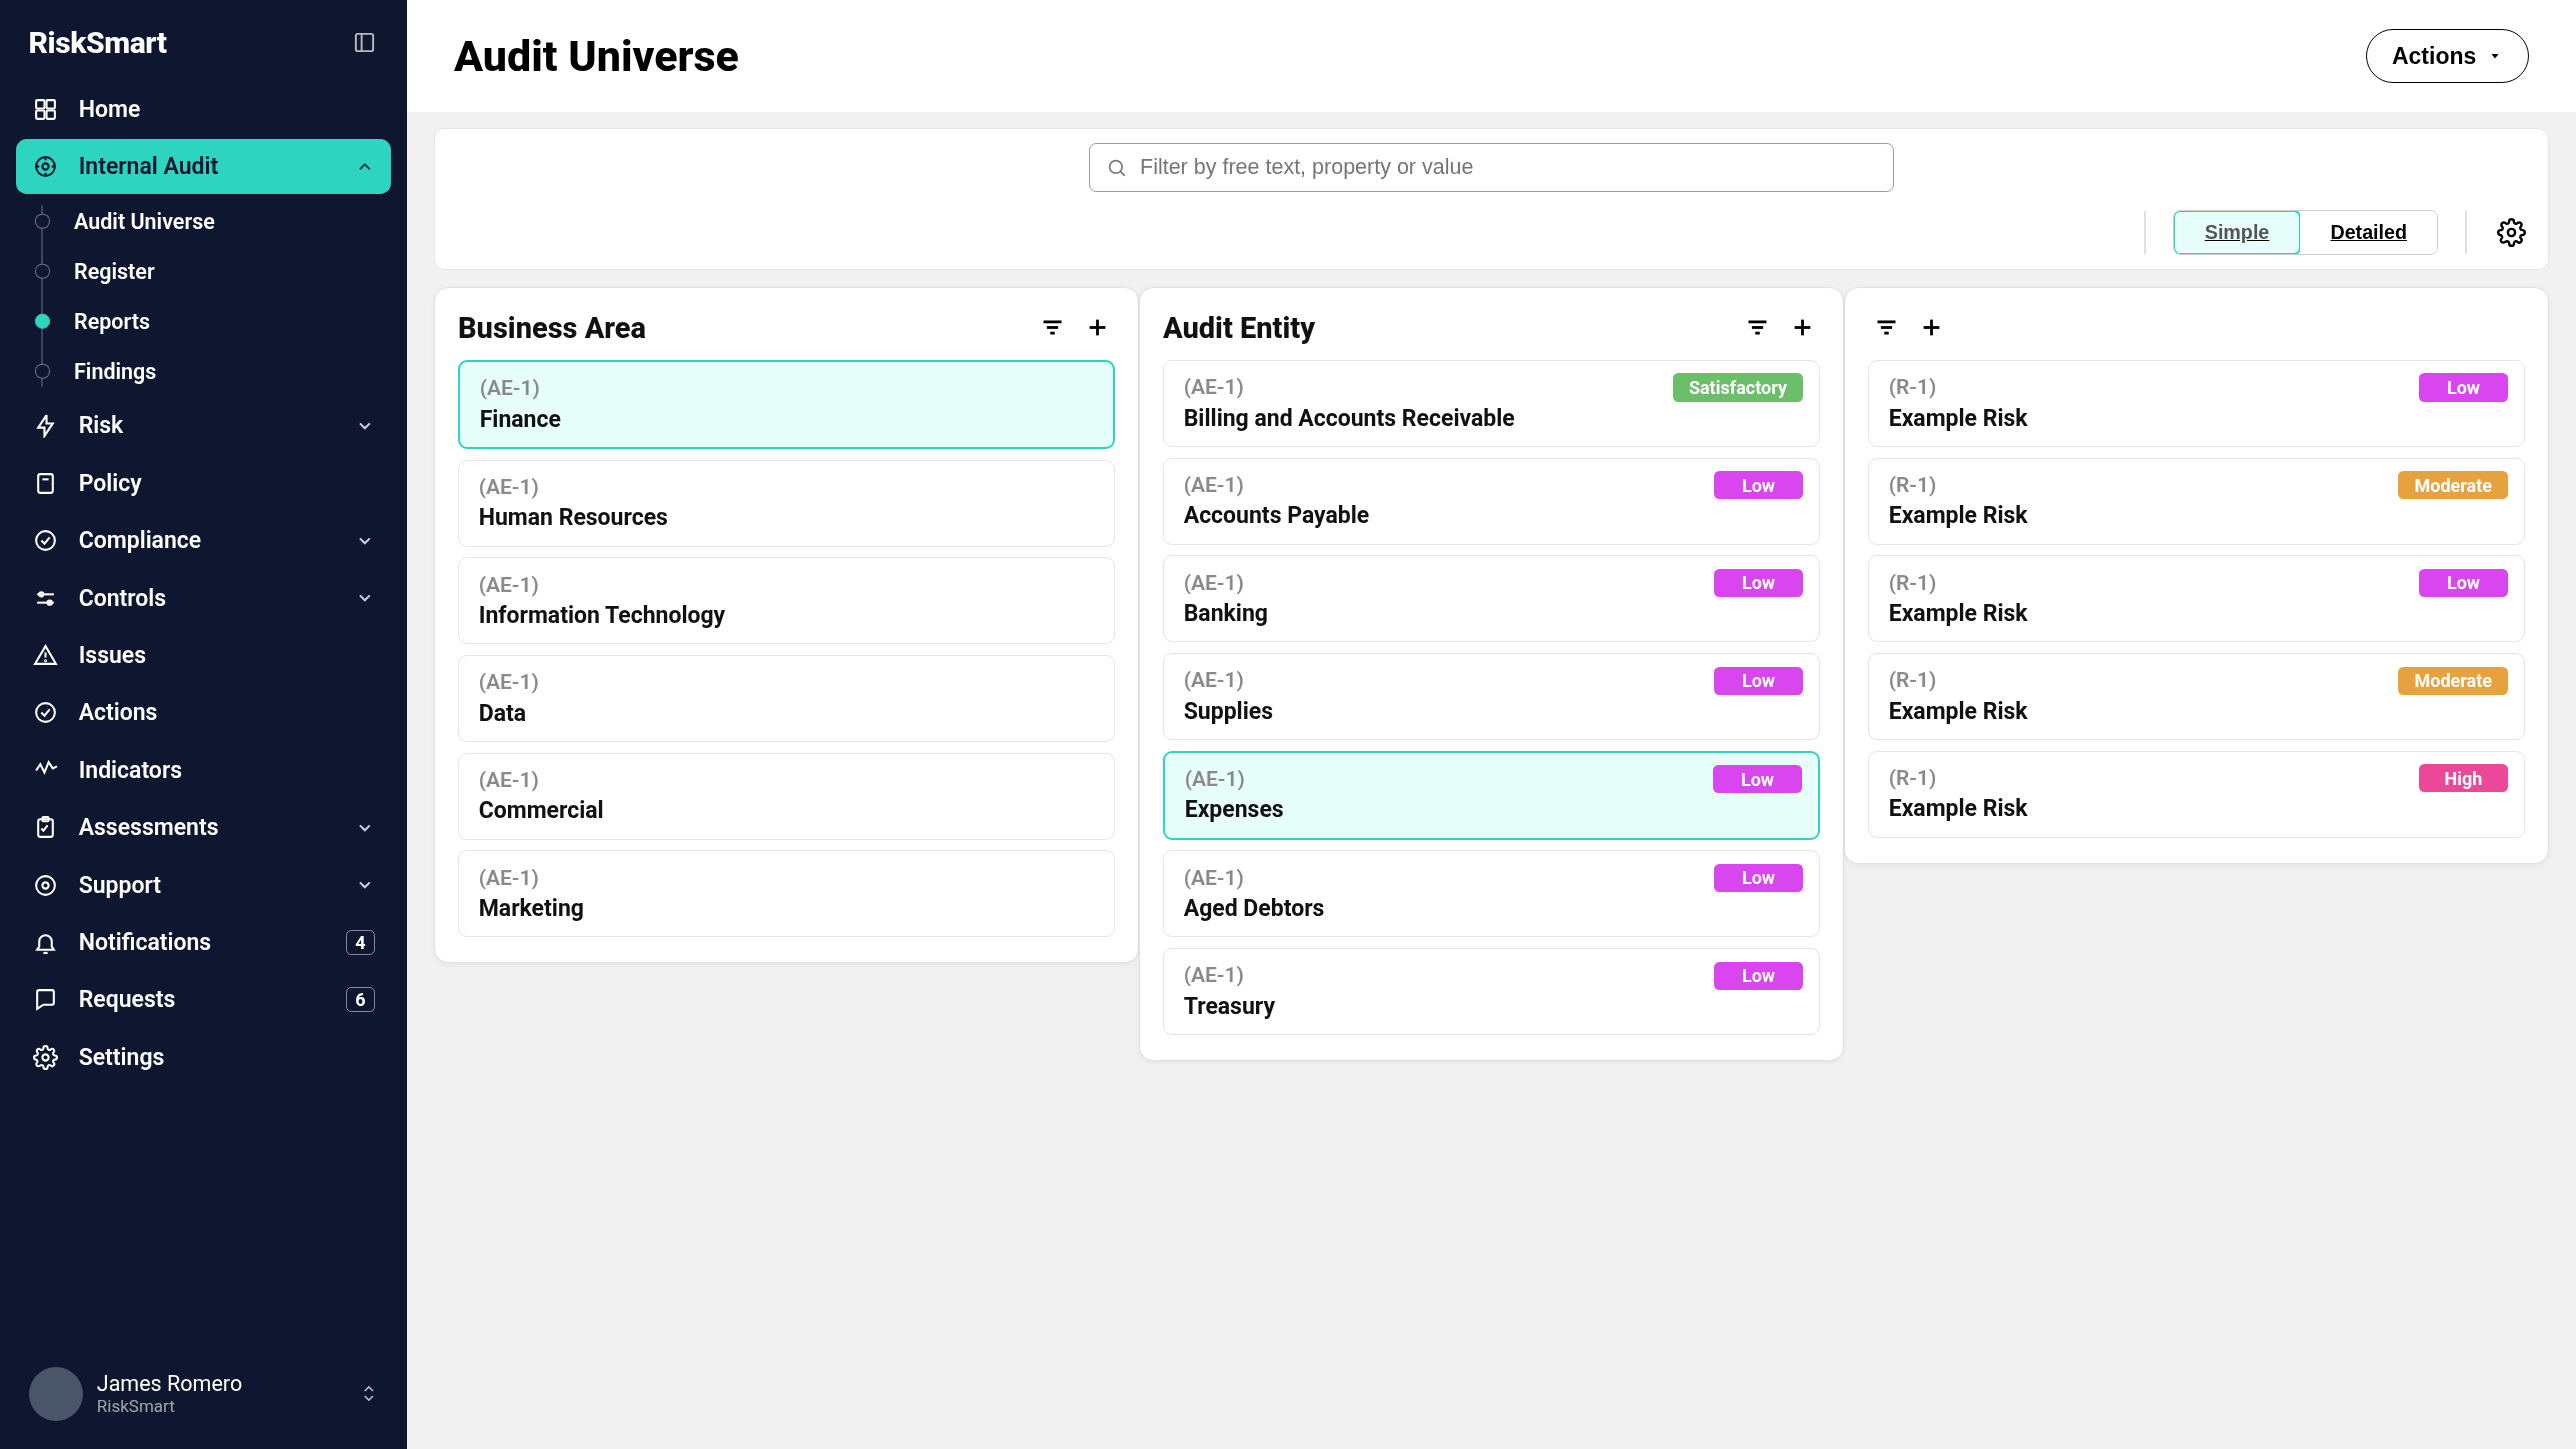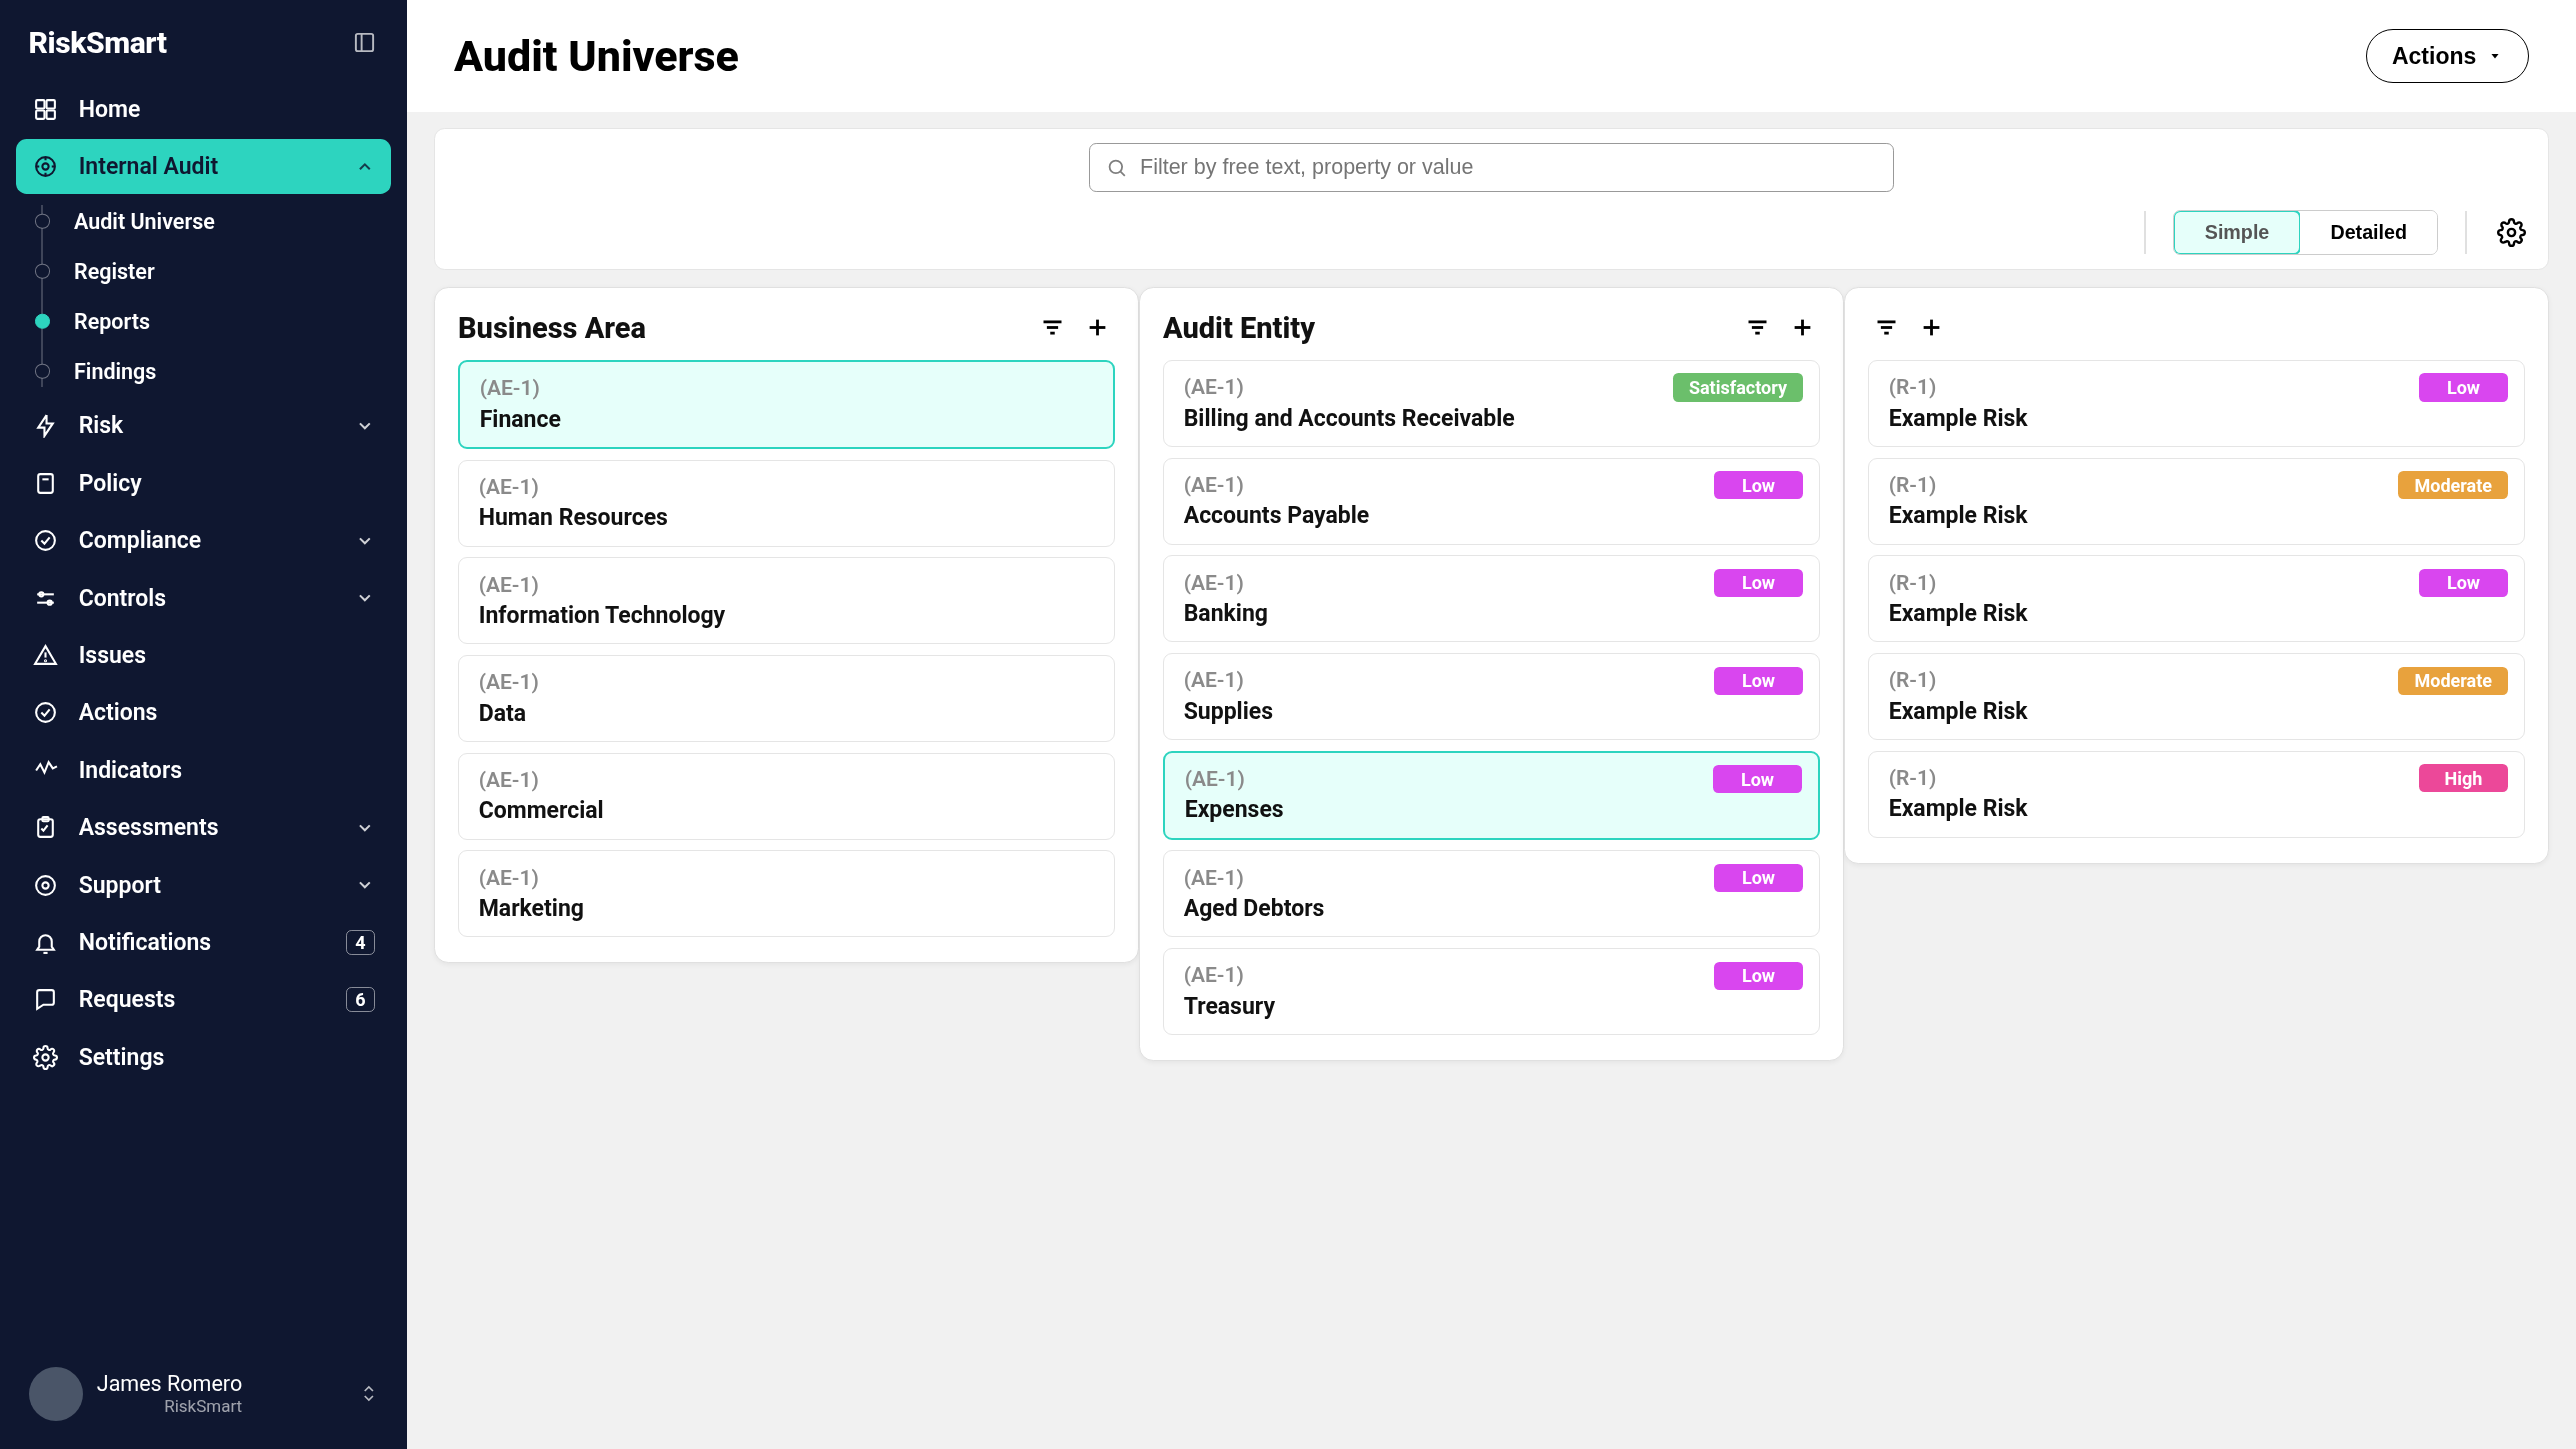--- a/index.html
+++ b/index.html
@@ -12,21 +12,20 @@
   overflow: hidden;
 }
 
 .sidebar {
   width: 407px;
   background: #0f1730;
   color: #fff;
   display: flex;
   flex-direction: column;
   padding: 25px 16px 16px 16px;
-  text-align: right;
 }
 .sidebar-header {
   display: flex;
   align-items: center;
   justify-content: space-between;
   padding: 0 12.5px 21.5px 12.5px;
 }
 .brand { font-size: 30px; font-weight: 800; letter-spacing: -0.4px; }
 .collapse-btn { width: 29px; height: 29px; display:flex; align-items:center; justify-content:center; cursor:pointer; opacity:0.7; }
 .nav { display: flex; flex-direction: column; gap: 1.8px; }
@@ -112,21 +111,21 @@
   border:1.8px solid #999; border-radius:7.2px;
   padding: 10.7px 16px;
   width: 805px;
 }
 .search-box .sicon { opacity:0.5; }
 .search-box input {
   border:none; outline:none;
   font-size:21.5px; flex:1;
   background:transparent;
 }
-.filter-right { margin-left:auto; display:flex; align-items:center; gap:27px; }
+.filter-right { margin-left:auto; display:flex; align-items:center; gap:27px;text-decoration:underline; }
 .divider-v { width:1.8px; height:43px; background:#e0e0e0; }
 .seg {
   display:flex; border:0.9px solid #ccc; border-radius:7.2px; overflow:hidden;
 }
 .seg button {
   border:none; padding: 9px 30px; font-size:19.7px; font-weight:600;
   background:#fff; cursor:pointer;
 }
 .seg button.on { background:#e6fffa; border:2.7px solid #2dd4bf; border-radius:7.2px; margin:-0.9px; color:#555; }
 .gear-btn { cursor:pointer; padding:3.6px; }

